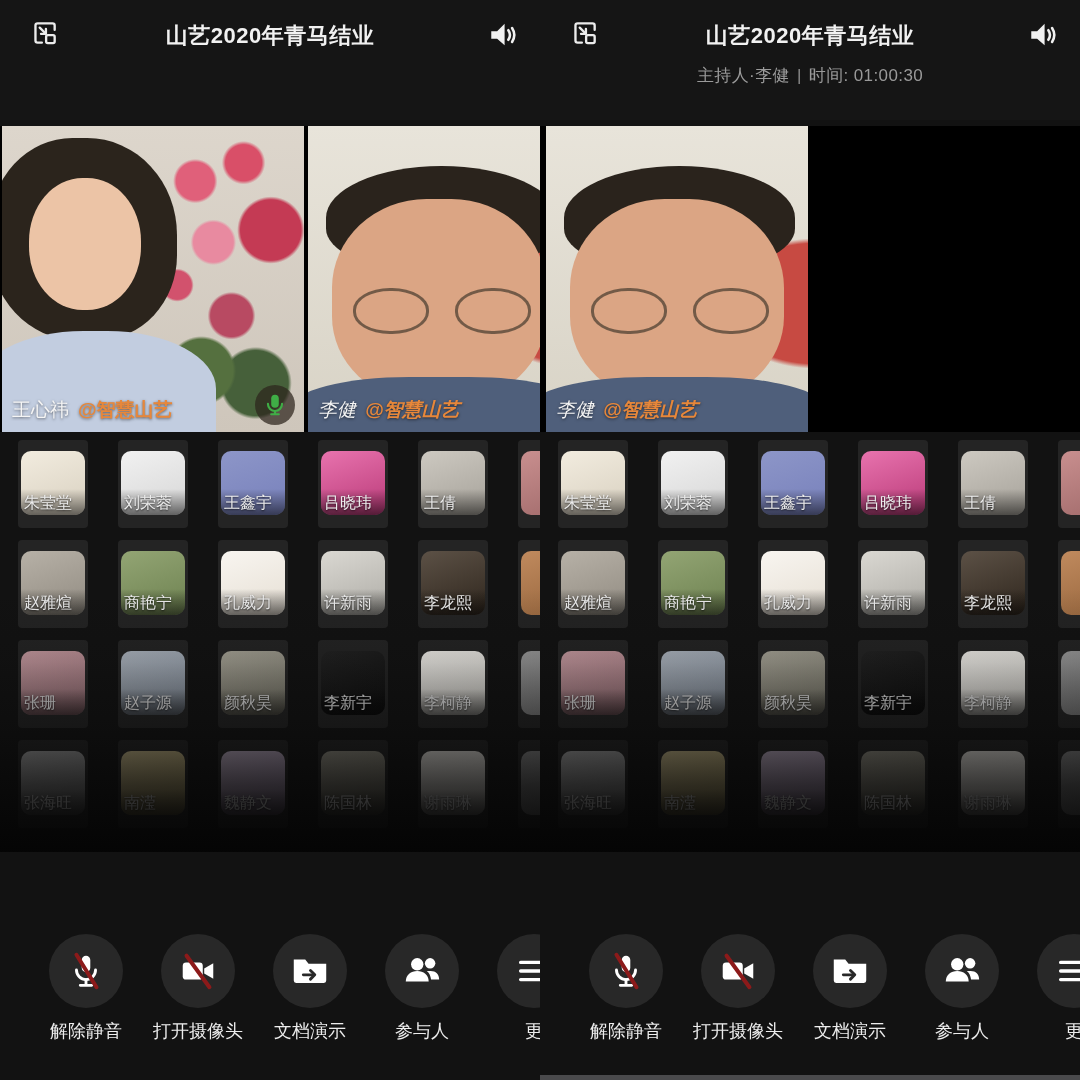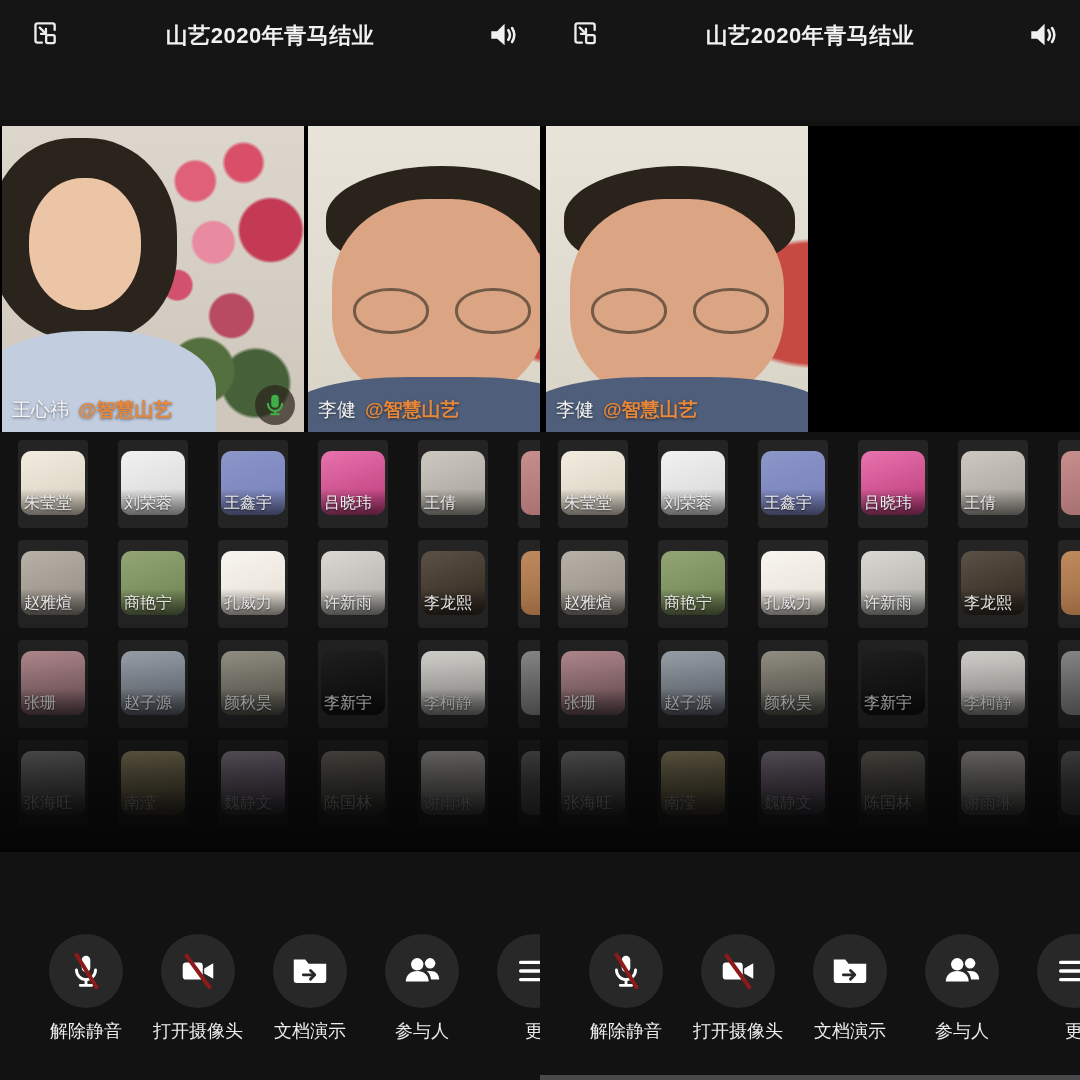--- a/index.html
+++ b/index.html
@@ -38,21 +38,21 @@
     radial-gradient(circle at 70% 38%, #e88aa0 0 7%, transparent 8%),
     radial-gradient(circle at 58% 52%, #d2526d 0 6%, transparent 7%),
     radial-gradient(circle at 76% 62%, #b84a62 0 7%, transparent 8%),
     radial-gradient(circle at 66% 80%, #55703f 0 10%, transparent 11%),
     radial-gradient(circle at 84% 84%, #46603a 0 9%, transparent 10%);}
   .feed-wxw .f-hair{left:-4%;top:4%;width:62%;height:66%;background:#2b241c;border-radius:44% 48% 42% 46%;}
   .feed-wxw .f-face{left:9%;top:17%;width:37%;height:43%;background:#ecc4a6;border-radius:48%;}
   .feed-wxw .f-body{left:-9%;bottom:-9%;width:80%;height:42%;background:#c2cde0;border-radius:45% 45% 0 0;}
 
   
-  .feed-lj{background:linear-gradient(#e8e4da,#d8d3c6);}
+  .feed-lj{background:linear-gradient(#e8e4da,#d8d3c6);font-style:italic;}
   .feed-lj .f-bg{background:
     radial-gradient(circle at 74% 24%, #d8c85a 0 4%, transparent 5%),
     radial-gradient(ellipse at 103% 58%, #c74a42 0 24%, transparent 26%);}
   .feed-lj .f-hair{left:7%;top:13%;width:88%;height:34%;background:#2a231c;border-radius:50% 50% 40% 40%;}
   .feed-lj .f-face{left:9%;top:24%;width:82%;height:66%;background:#dba584;border-radius:44% 44% 42% 42%;}
   .feed-lj .f-acc{left:17%;top:53%;width:27%;height:13%;border:3px solid rgba(70,58,46,.7);border-radius:48%;}
   .feed-lj .f-acc2{left:56%;top:53%;width:27%;height:13%;border:3px solid rgba(70,58,46,.7);border-radius:48%;}
   .feed-lj .f-body{left:-6%;bottom:-7%;width:112%;height:25%;background:#4f5f7b;border-radius:40% 40% 0 0;}
 
   
@@ -323,20 +323,23 @@
       <div class="htitle">山艺2020年青马结业</div>
       <button class="hbtn spk">
         <span>
           <svg viewBox="0 0 30 30" width="32" height="32">
             <path d="M4 11.5v7h5.5l7 6v-20l-7 7z" fill="#f0f0f0"></path>
             <path d="M20 10.5a8 8 0 0 1 0 9" stroke="#f0f0f0" stroke-width="2.4" fill="none" stroke-linecap="round"></path>
             <path d="M23.5 8.5a12 12 0 0 1 0 13" stroke="#f0f0f0" stroke-width="2.4" fill="none" stroke-linecap="round"></path>
           </svg>
         </span>
       </button>
+      <div class="hsub">
+        <span>主持人·李健</span><span class="sep">|</span><span class="tlab">时间:</span><span>01:00:30</span>
+      </div>
     </header>
 
     <div class="videos">
       <div class="feed small feed-lj">
         <div class="f-bg"></div>
         <div class="f-hair"></div>
         <div class="f-face"></div>
         <div class="f-acc"></div>
         <div class="f-acc2"></div>
         <div class="f-body"></div>

